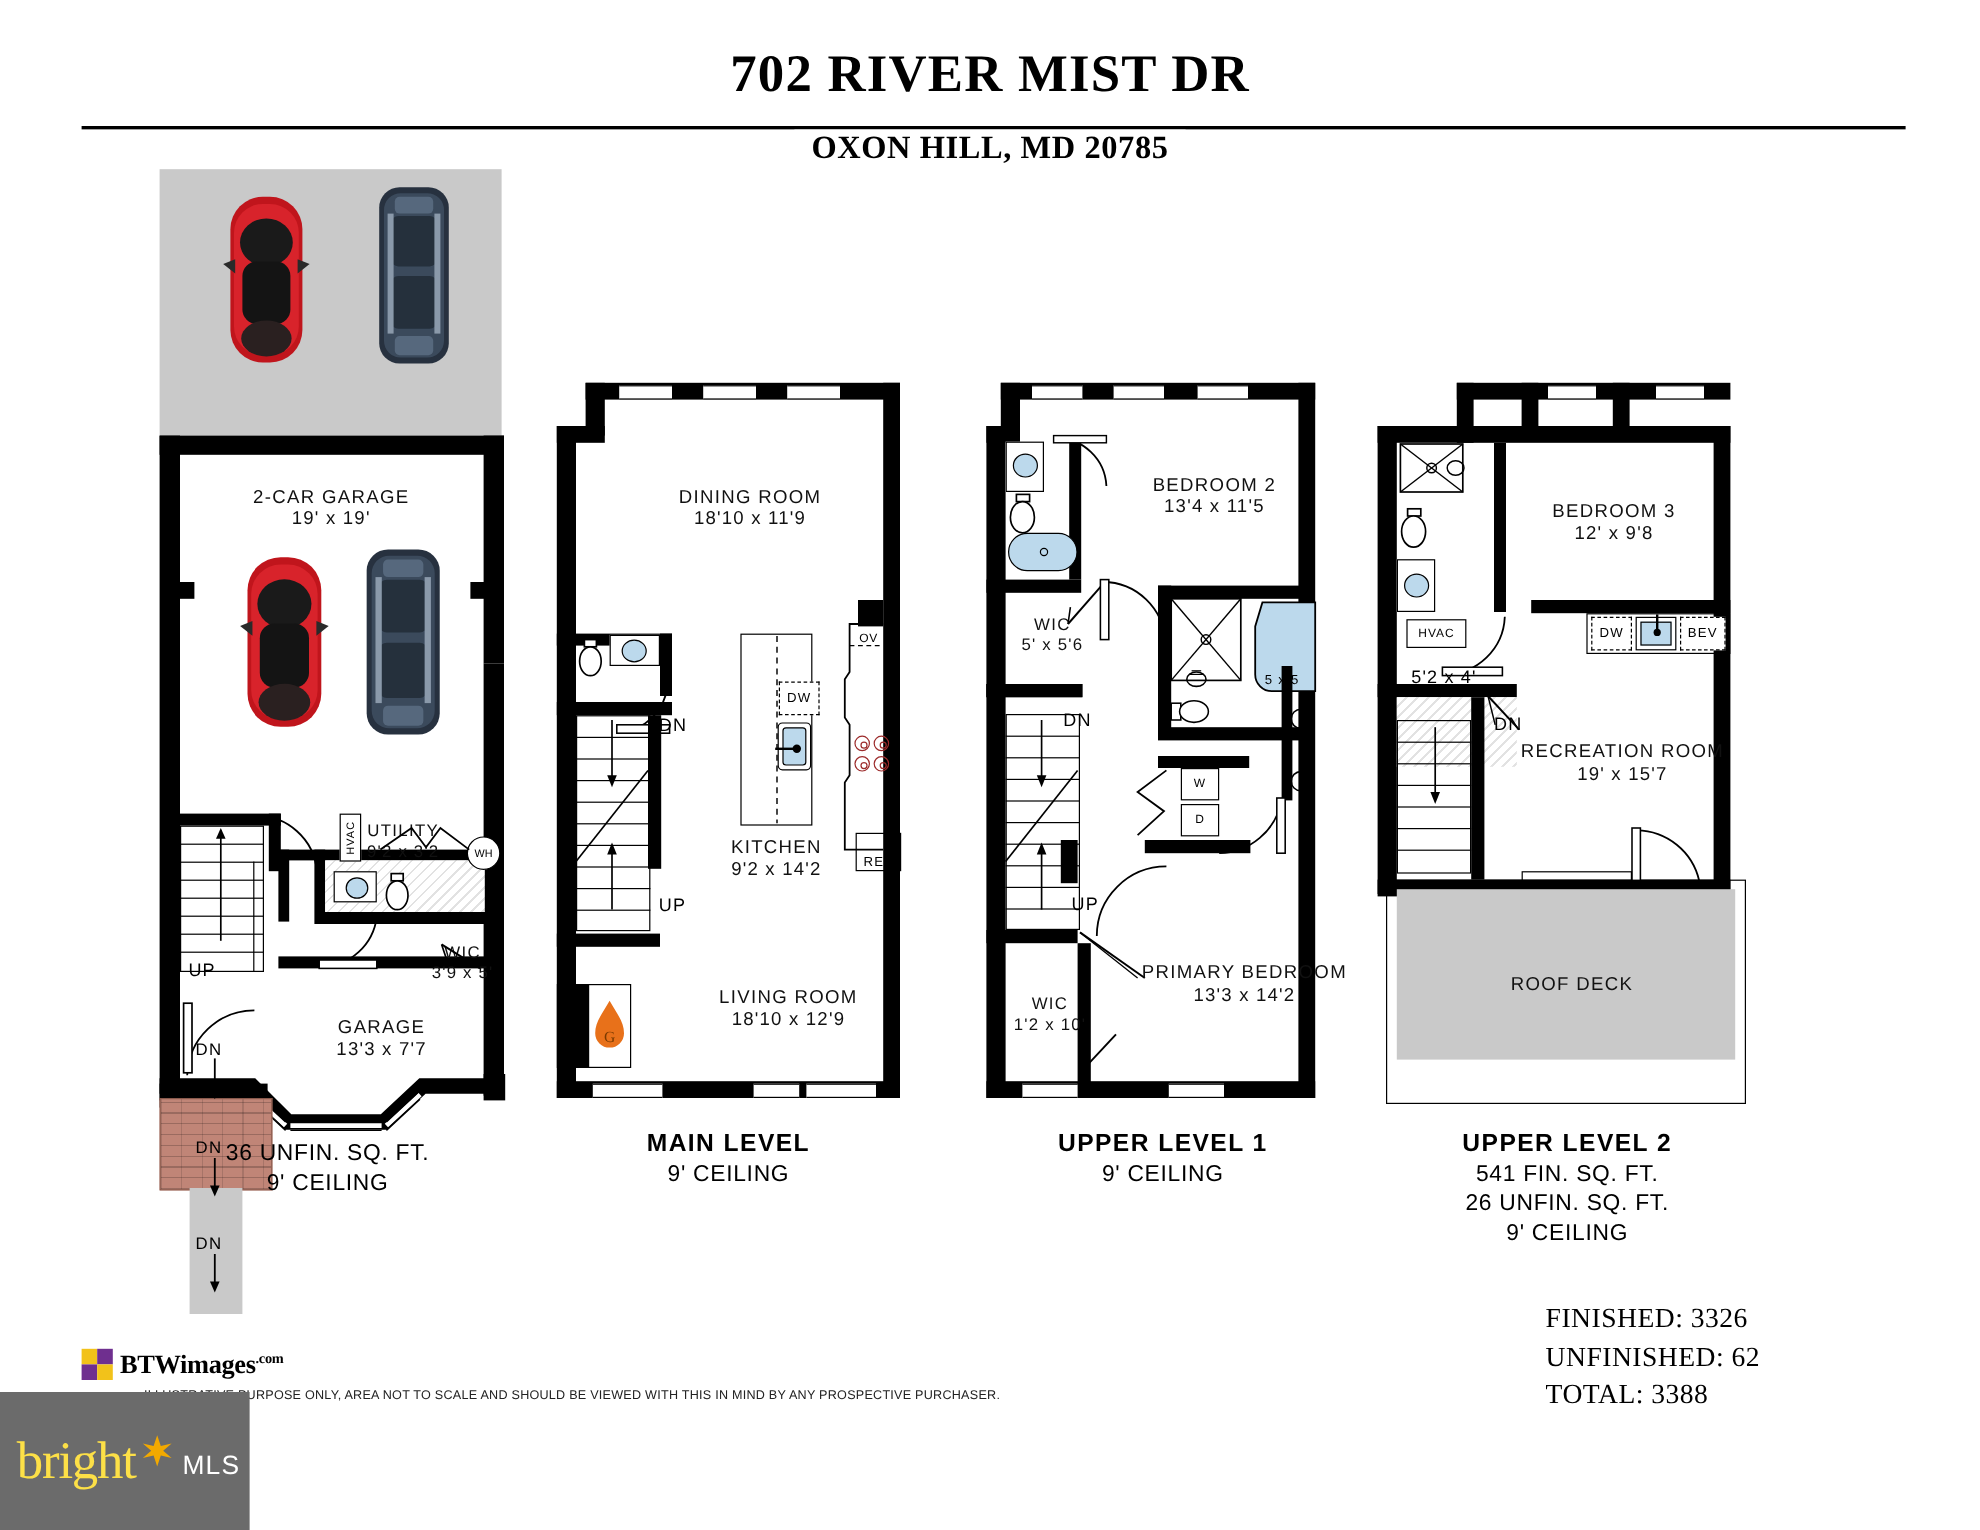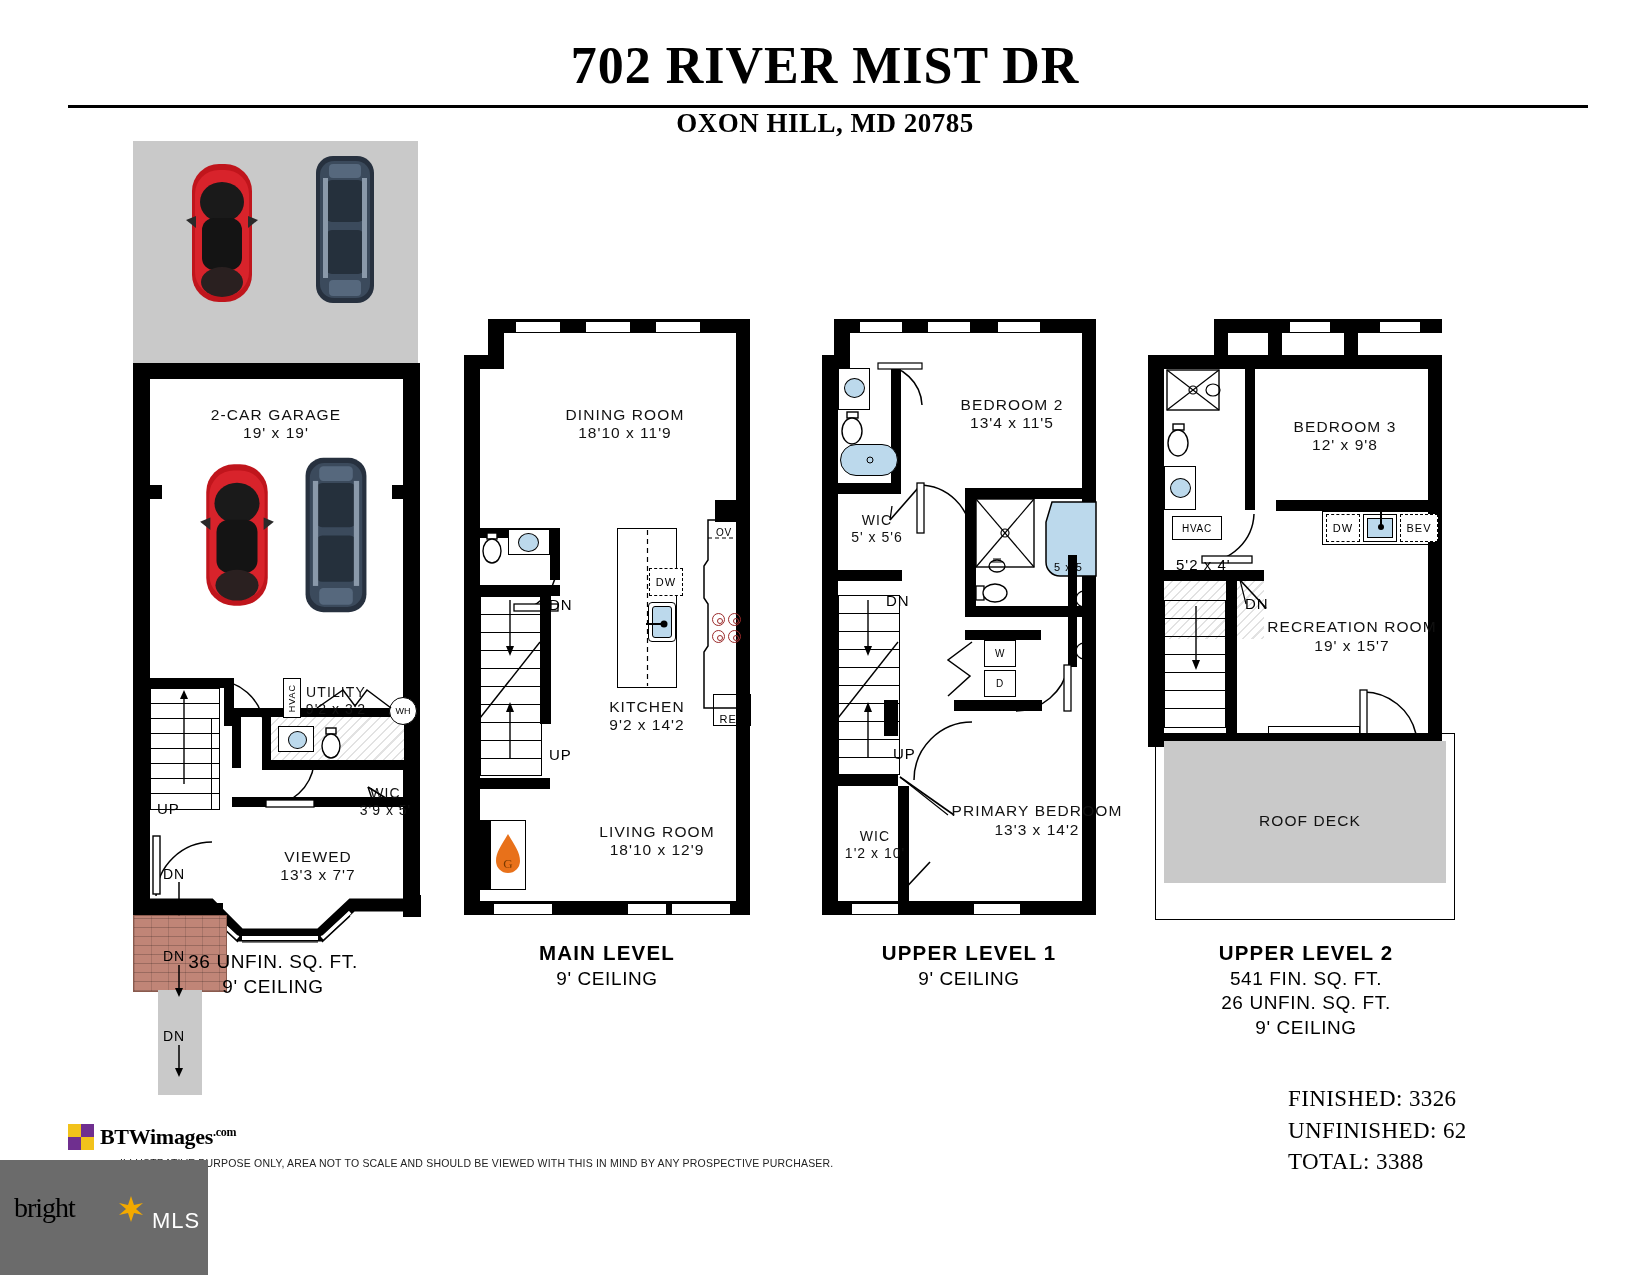--- a/index.html
+++ b/index.html
@@ -2,21 +2,21 @@
 <html><head>
 <meta charset="utf-8">
 <title>Floor Plan</title>
 <style>
   html,body{margin:0;padding:0;background:#ffffff;}
   body{width:1650px;height:1275px;position:relative;overflow:hidden;
        font-family:"Liberation Sans", sans-serif;color:#000;}
   .abs{position:absolute;}
   
   #title-block{position:absolute;left:0;top:40px;width:1650px;text-align:center;}
-  #title-main{font-family:"Liberation Serif", serif;font-size:52px;font-weight:700;
+  #title-main{font-family:"Liberation Serif", serif;font-size:44px;font-weight:700;
               letter-spacing:1px;line-height:1.0;}
   #title-rule{position:absolute;left:68px;top:105px;width:1520px;height:3px;background:#000;}
   #title-sub{position:absolute;left:0;top:108px;width:1650px;text-align:center;
              font-family:"Liberation Serif", serif;font-size:27px;font-weight:700;
              letter-spacing:.5px;background:#fff;}
   #title-sub span{background:#fff;padding:0 14px;}
   
   .wall{position:absolute;background:#000;}
   .thin{position:absolute;border:1.6px solid #000;box-sizing:border-box;background:transparent;}
   .thinfill{position:absolute;border:1.6px solid #000;box-sizing:border-box;background:#fff;}
@@ -59,21 +59,21 @@
   .burner:after{content:"";position:absolute;left:50%;top:50%;width:4px;height:4px;
     margin:-2px 0 0 -2px;border:1px solid #9c2b2b;border-radius:50%;}
   
   #footer-disclaimer{position:absolute;left:120px;top:1157px;font-size:10.5px;
      letter-spacing:.2px;color:#222;white-space:nowrap;}
   #btw{position:absolute;left:68px;top:1122px;}
   #btw .btwtxt{font-family:"Liberation Serif", serif;font-size:22px;font-weight:700;
                letter-spacing:-.3px;}
   #bright{position:absolute;left:0;top:1160px;width:208px;height:115px;background:#6b6b6b;}
   #bright .bt{position:absolute;left:14px;top:32px;font-family:"Liberation Serif",serif;
-              font-size:28px;color:#000000;letter-spacing:-1px;}
+              font-size:44px;color:#fde047;letter-spacing:-1px;}
   #bright .bm{position:absolute;left:152px;top:48px;font-family:"Liberation Sans",sans-serif;
               font-size:22px;color:#fff;letter-spacing:1px;}
   .sumline{font-family:"Liberation Serif", serif;font-size:23px;letter-spacing:.4px;
            text-align:left;line-height:1.38;}
   
   .car{position:absolute;}
 </style>
 </head>
 <body>
 
@@ -182,21 +182,21 @@
   <div class="stairline" style="left:150px;top:778px;width:70px;"></div>
   <div class="stairline" style="left:150px;top:793px;width:70px;"></div>
   <div class="stairlineV" style="left:211px;top:718px;height:92px;"></div>
   <svg class="abs" style="left:179px;top:688px;" width="10" height="100">
     <line x1="5" y1="96" x2="5" y2="4" stroke="#000" stroke-width="1.4"></line>
     <path d="M5 2 L1 11 L9 11 Z" fill="#000"></path>
   </svg>
   <div class="arrowtxt" style="left:157px;top:800px;">UP</div>
 
   <div class="rmlabel" style="left:228px;top:848px;width:180px;">
-    <span>VIEWED</span>
+    <span>GARAGE</span>
     <span class="dim">13'3 x 7'7</span>
   </div>
 
   <svg class="abs" style="left:130px;top:900px;" width="300" height="60">
     <path d="M3 5 H80 L110 35 H190 L222 5 H290" fill="none" stroke="#000" stroke-width="13"></path>
     <path d="M80 12 L108 38 M112 38 H188 M192 38 L220 12" fill="none" stroke="#fff" stroke-width="4"></path>
     <path d="M80 16 L108 42 M112 42 H188 M192 42 L220 16" fill="none" stroke="#000" stroke-width="1.2"></path>
     <path d="M80 9 L108 35 M112 35 H188 M192 35 L220 9" fill="none" stroke="#000" stroke-width="1.2"></path>
   </svg>
   <div class="wall" style="left:133px;top:903px;width:90px;height:14px;"></div>

